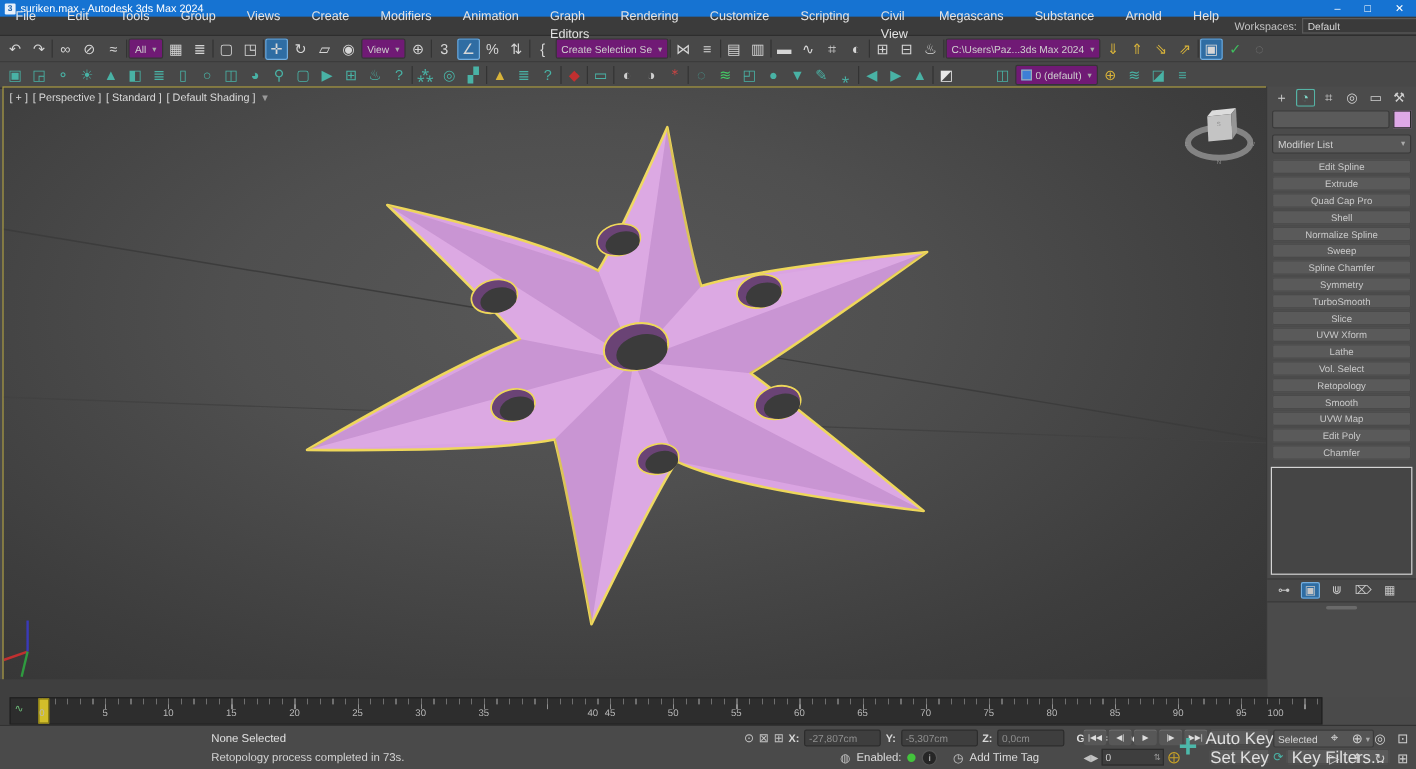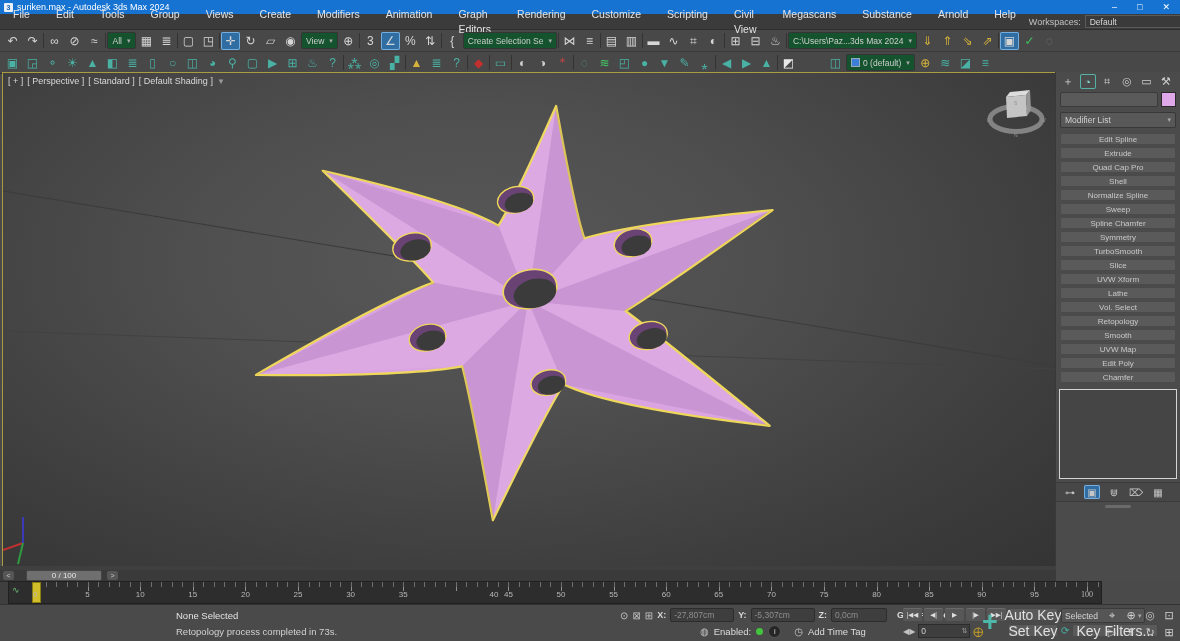--- a/index.html
+++ b/index.html
@@ -19,21 +19,21 @@
          justify-content:space-between;padding:0 4px;font-size:8.5px;color:#d8d8d8;}
   
   .toolbar{display:flex;align-items:center;gap:1px;padding:0 3px;background:#484848;}
   .toolbar.row1{height:21px;border-bottom:1px solid #3a3a3a;}
   .toolbar.row2{height:21px;border-bottom:1px solid #2c2c2c;}
   .tbtn{min-width:19px;height:18px;display:flex;align-items:center;justify-content:center;border-radius:2px;
         font-size:12px;color:#d6d6d6;position:relative;}
   .row2 .tbtn{color:#49b2a5;}
   .tbtn.active{background:#2f6da3;box-shadow:inset 0 0 0 1px #74aede;}
   .tbtn .lbl,.tbtn .caret{display:none;}
-  .tbtn.t-dropdown{background:#14532d;border:1px solid #353535;height:15px;padding:0 4px;border-radius:2px;}
+  .tbtn.t-dropdown{background:#701a75;border:1px solid #353535;height:15px;padding:0 4px;border-radius:2px;}
   .tbtn.t-dropdown .lbl{display:inline;font-size:8.5px;color:#cfcfcf;white-space:nowrap;}
   .tbtn.t-dropdown .caret{display:inline;font-size:7px;color:#aaa;margin-left:5px;}
   .tbtn.t-sep{min-width:1px;width:1px;height:15px;background:#333;border-radius:0;}
   .tbtn.t-space{min-width:26px;background:transparent;}
   .tbtn.chip .lbl::before{content:"";display:inline-block;width:7px;height:7px;background:#3d7fd6;
         border:1px solid #9ab;margin-right:3px;vertical-align:-1px;}
   
   .viewport{position:absolute;left:2px;top:72px;width:1052px;height:494px;border:1px solid #ab9c42;
             background:radial-gradient(ellipse at 45% 38%, #585858 0%, #4f4f4f 35%, #3d3d3d 75%, #343434 100%);overflow:hidden;}
   .vplabel{position:absolute;left:5px;top:3px;display:flex;gap:4px;font-size:9px;color:#d9d9d9;z-index:5;align-items:center;}
@@ -746,25 +746,20 @@
           <span class="glyph">⌦</span>
         </div>
         <div class="sbtn">
           <span class="glyph">▦</span>
         </div>
       </div>
     <div class="phandle"></div>
   </div>
 
   <div class="bottomstrip"></div>
-  <div class="timeslider">
-    <div class="ts-btn">&lt;</div>
-    <div class="ts-handle">0 / 100</div>
-    <div class="ts-btn">&gt;</div>
-  </div>
   <div class="ruler">
     <span class="mini-ic">∿</span>
     <div class="marker"></div>
     <div>
 
     <span class="tick" style="left: 26px;">0</span>
         <span class="tick" style="left: 78.6px;">5</span>
         <span class="tick" style="left: 131.2px;">10</span>
         <span class="tick" style="left: 183.8px;">15</span>
         <span class="tick" style="left: 236.4px;">20</span>
@@ -776,21 +771,21 @@
         <span class="tick" style="left: 552px;">50</span>
         <span class="tick" style="left: 604.6px;">55</span>
         <span class="tick" style="left: 657.2px;">60</span>
         <span class="tick" style="left: 709.8px;">65</span>
         <span class="tick" style="left: 762.4px;">70</span>
         <span class="tick" style="left: 815px;">75</span>
         <span class="tick" style="left: 867.6px;">80</span>
         <span class="tick" style="left: 920.2px;">85</span>
         <span class="tick" style="left: 972.8px;">90</span>
         <span class="tick" style="left: 1025.4px;">95</span>
-        <span class="tick" style="left: 1078px; font-family: Liberation Serif, serif;">100</span>
+        <span class="tick" style="left: 1054px;">100</span>
       </div>
   </div>
 
   <div class="statusbar">
     <div class="sel-status">None Selected</div>
     <div class="status-msg">Retopology process completed in 73s.</div>
 
     <div class="coords">
       <span class="coord-ic">⊙</span>
       <span class="coord-ic">⊠</span>

